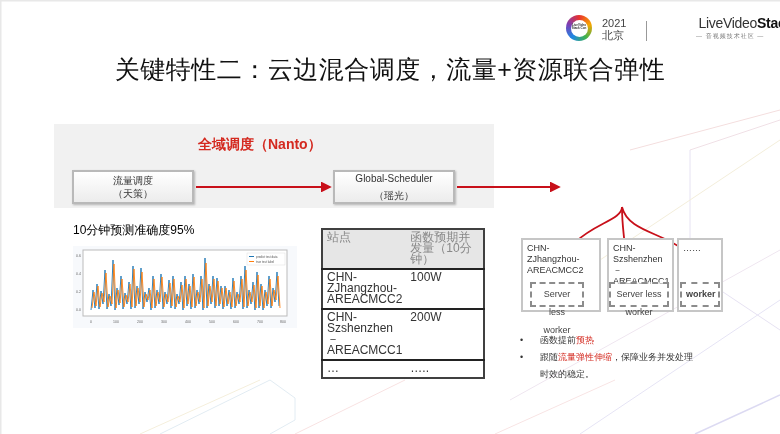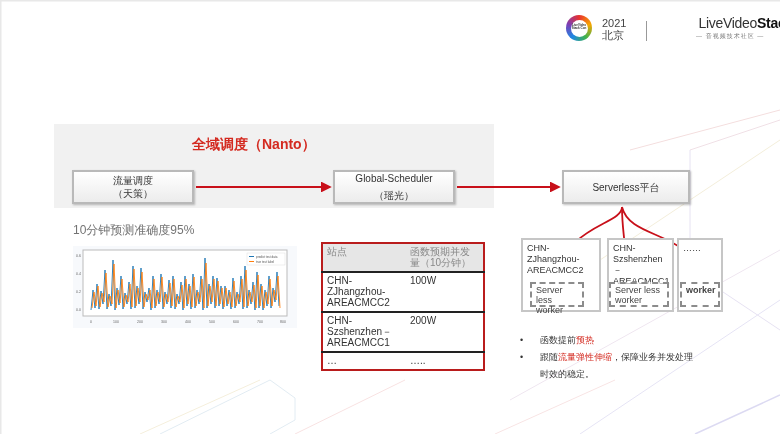--- a/index.html
+++ b/index.html
@@ -18,44 +18,44 @@
   .sep { width: 1px; height: 20px; background: #999; margin: 0 20px 0 20px; }
   .lvs { display: flex; flex-direction: column; align-items: center; }
   .lvs-name { font-size: 14px; color: #333; letter-spacing: -0.3px; line-height: 15px; margin-left: 31px; }
   .lvs-name b { color: #111; }
   .lvs-sub { font-size: 6px; color: #777; letter-spacing: 1px; margin-top: 1px; }
 
   .title { position: absolute; left: 0; width: 780px; top: 53px; text-align: center; font-size: 25px; color: #111; letter-spacing: 0.5px; }
 
   
   .gray-panel { position: absolute; left: 54px; top: 124px; width: 440px; height: 84px; background: #f1f1f1; }
-  .nanto { position: absolute; left: 192px; top: 136px; font-size: 14px; font-weight: bold; color: #d42a20; }
+  .nanto { position: absolute; left: 198px; top: 136px; font-size: 14px; font-weight: bold; color: #d42a20; }
 
   .box { position: absolute; background: linear-gradient(#ffffff, #ececec); border: 2px solid #b9b9b9; box-shadow: 1px 1px 2px rgba(0,0,0,0.25); font-size: 10px; color: #333; text-align: center; display: flex; flex-direction: column; justify-content: center; line-height: 13px; }
   .box1 { left: 72px; top: 170px; width: 122px; height: 34px; align-items: center; }
   .box2 { left: 333px; top: 170px; width: 122px; height: 34px; justify-content: space-between; }
   .box3 { left: 562px; top: 170px; width: 128px; height: 34px; }
 
-  .acc-label { position: absolute; left: 73px; top: 222px; font-size: 12px; color: #737373; text-align: right; }
+  .acc-label { position: absolute; left: 73px; top: 222px; font-size: 12px; color: #000000; text-align: right; }
 
   .chart-wrap { position: absolute; left: 73px; top: 246px; width: 224px; height: 82px; background: #f7f9fc; }
   .chart-wrap svg { position: absolute; left: 0; top: 0; }
 
   
-  .tbl { position: absolute; left: 321px; top: 242px; width: 164px; border: 2px solid #b91c1c; border-collapse: collapse; font-size: 10px; color: #333; }
+  .tbl { position: absolute; left: 321px; top: 228px; width: 164px; border: 2px solid #404040; border-collapse: collapse; font-size: 12px; color: #333; }
   .tbl td, .tbl th { border-top: 2px solid #222; padding: 2px 4px 3px 4px; vertical-align: top; text-align: left; font-weight: normal; line-height: 11px; }
   .tbl th { background: #e6e6e6; color: #888; border-top: none; }
   .tbl .c1 { width: 84px; }
 
   
   .node { position: absolute; background: #fff; border: 2px solid #c6c6c6; font-size: 9px; color: #333; line-height: 11px; padding: 3px 4px; }
   .node1 { left: 521px; top: 238px; width: 80px; height: 74px; }
   .node2 { left: 607px; top: 238px; width: 67px; height: 74px; }
   .node3 { left: 677px; top: 238px; width: 46px; height: 74px; }
-  .worker { position: absolute; border: 2px dashed #8c8c8c; font-size: 9px; color: #444; line-height: 10px; padding: 1px 4px; background: rgba(255,255,255,0.6); }
+  .worker { position: absolute; border: 2px dashed #8c8c8c; font-size: 9px; color: #444; line-height: 18px; padding: 1px 4px; background: rgba(255,255,255,0.6); text-align: center; }
   .w1 { left: 530px; top: 282px; width: 54px; height: 25px; }
   .w2 { left: 609px; top: 282px; width: 60px; height: 25px; }
   .w3 { left: 680px; top: 282px; width: 40px; height: 25px; font-weight: bold; }
 
   .bullets { position: absolute; left: 520px; top: 332px; font-size: 9px; color: #333; line-height: 17px; }
   .bullets .row { display: flex; }
   .bullets .dot { width: 20px; }
   .bullets .red { color: #d42a20; }
 
   .arrows { position: absolute; left: 0; top: 0; width: 780px; height: 434px; pointer-events: none; }
@@ -89,34 +89,32 @@
       <div>2021</div>
       <div>北京</div>
     </div>
     <div class="sep"></div>
     <div class="lvs">
       <div class="lvs-name"><span>LiveVideo</span><b>Stack</b></div>
       <div class="lvs-sub">— 音视频技术社区 —</div>
     </div>
   </div>
 
+  <div class="title">关键特性二：云边混合调度，流量+资源联合弹性</div>
 
   <div class="gray-panel"></div>
   <div class="nanto">全域调度（Nanto）</div>
 
   <div class="box box1">
     <span>流量调度</span>
     <span>（天策）</span>
   </div>
   <div class="box box2">
     <span>Global-Scheduler</span>
     <span>（瑶光）</span>
-  </div>
-  <div class="box box3">
-    <span>Serverless平台</span>
   </div>
 
   <svg class="arrows" viewBox="0 0 780 434">
     <defs>
       <marker id="ah" markerWidth="6" markerHeight="6" refX="5" refY="3" orient="auto">
         <path d="M0,0 L6,3 L0,6 z" fill="#c8101a"></path>
       </marker>
     </defs>
     <line x1="196" y1="187" x2="330" y2="187" stroke="#c8101a" stroke-width="1.8" marker-end="url(#ah)"></line>
     <line x1="457" y1="187" x2="559" y2="187" stroke="#c8101a" stroke-width="1.8" marker-end="url(#ah)"></line>

